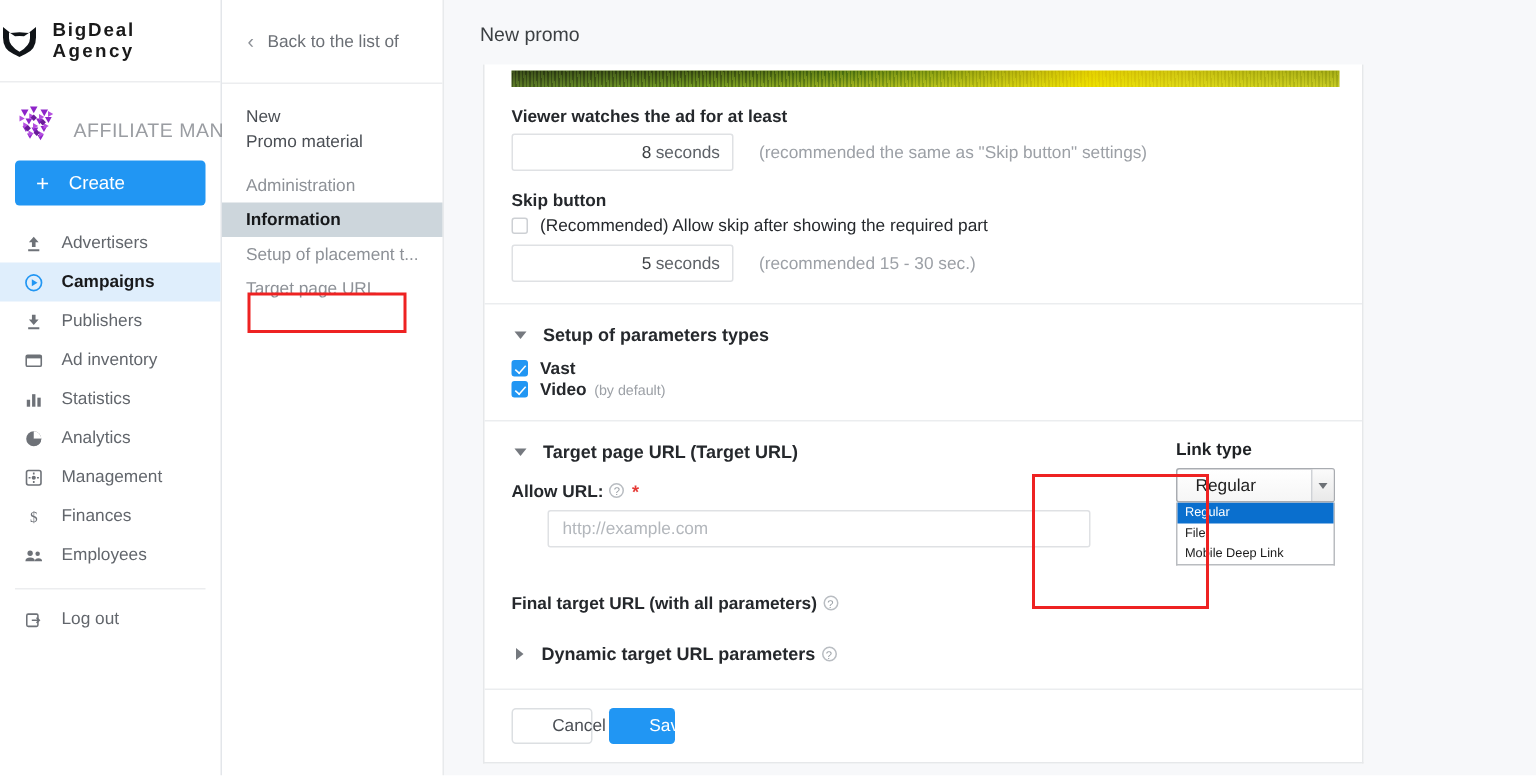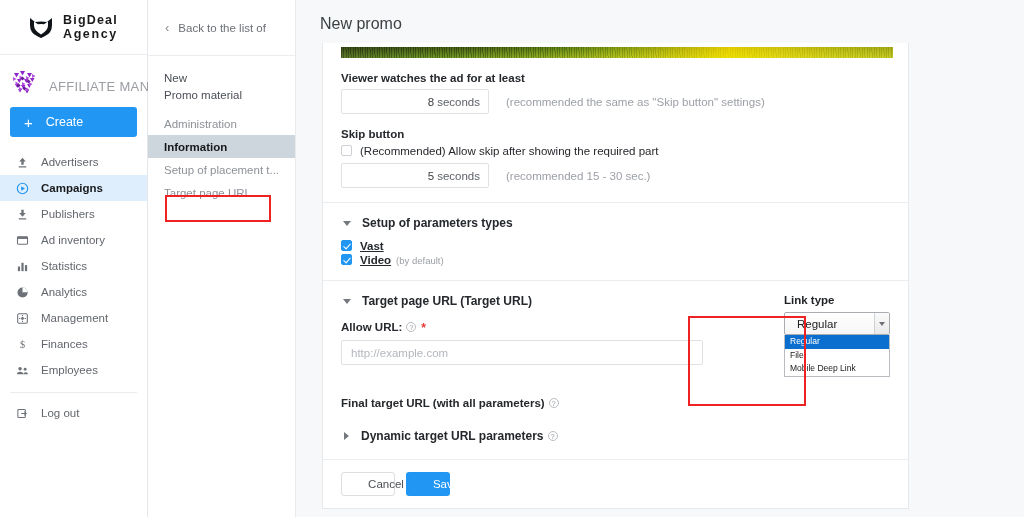--- a/index.html
+++ b/index.html
@@ -18,21 +18,21 @@
   .sidebar {
     width: 148px; height: 517px;
     background: #ffffff;
     border-right: 1px solid #e3e6ea;
     flex: 0 0 148px;
     position: relative;
   }
   .brand {
     height: 55px;
     display: flex; align-items: center;
-    padding-left: 28px;
+    padding-left: 0;
     border-bottom: 1px solid #ecedef;
   }
   .brand-mark { width: 26px; height: 26px; flex:0 0 26px; }
   .brand-text { margin-left: 9px; line-height: 1.12; }
   .brand-line1 {
     font-size: 12.5px; font-weight: bold; color: #1a1a1a;
     letter-spacing: 1.2px;
   }
   .brand-line2 {
     font-size: 12.5px; font-weight: bold; color: #1a1a1a;
@@ -127,21 +127,21 @@
   
   .main {
     flex: 1 1 auto;
     height: 517px;
     background: #f7f8fa;
     position: relative;
     overflow: hidden;
   }
   .page-title {
     position: absolute; left: 24px; top: 15px;
-    font-size: 16px; color: #3c4043;
+    font-size: 13px; color: #3c4043;
   }
   .card {
     position: absolute;
     left: 26px; top: 43px;
     width: 587px;
     background: #ffffff;
     border: 1px solid #e6e8ea;
     border-top: none;
   }
   .media-strip {
@@ -194,21 +194,21 @@
     position: relative;
   }
   .cbox.on::after {
     content:"";
     position:absolute; left:3px; top:0.5px;
     width:3px; height:6px;
     border: solid #fff; border-width: 0 1.6px 1.6px 0;
     transform: rotate(42deg);
   }
   .checklabel { font-size: 11.5px; color: #25282c; }
-  .checklabel.bold { font-weight: bold; text-decoration: underline; }
+  .checklabel.bold { font-weight: bold; }
   .checklabel .dim { color:#9ca0a6; font-weight: normal; font-size: 9.5px; }
 
   .accordion {
     display: flex; align-items: center;
     font-size: 12px; font-weight: bold; color: #25282c;
     cursor: pointer;
     padding: 13px 0 9px 0;
   }
   .caret {
     width: 0; height: 0; margin-right: 11px; margin-left: 2px;
@@ -234,20 +234,21 @@
   }
   .star { color:#e53935; font-size: 12px; margin-left: 5px; vertical-align: -1px; }
 
   .urlinput {
     width: 362px; height: 25px;
     border: 1px solid #dfe1e4; border-radius: 2px;
     display:flex; align-items:center;
     padding-left: 9px;
     font-size: 11.5px; color: #b3b7bc;
     background:#fff;
+    margin-left:24px;
   }
   .sublabel { font-size: 11.5px; font-weight:bold; color:#25282c; margin-top: 32px; }
 
   
   .linktype-wrap {
     position: absolute; right: 18px; top: 13px;
     width: 106px;
   }
   .linktype-label { font-size: 11.5px; font-weight:bold; color:#1f2225; margin-bottom: 6px; }
   .select-box {

